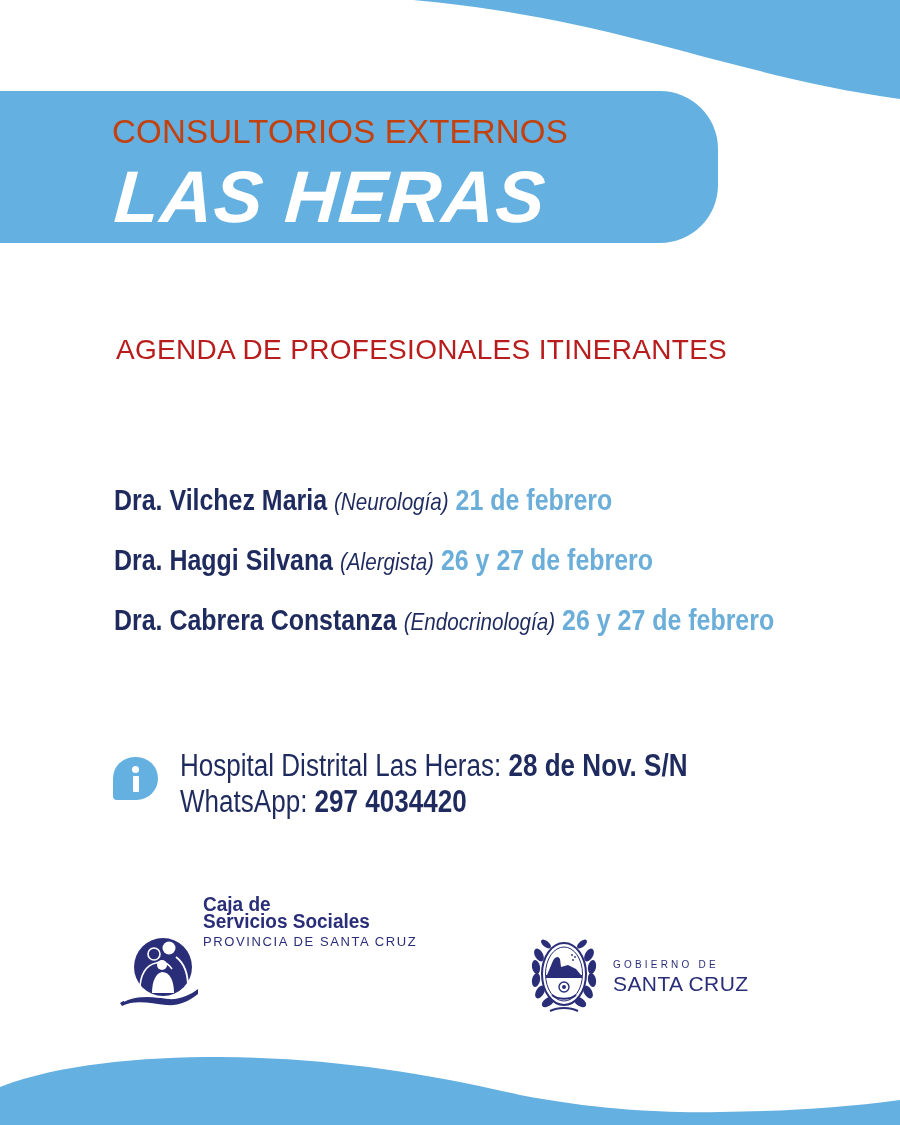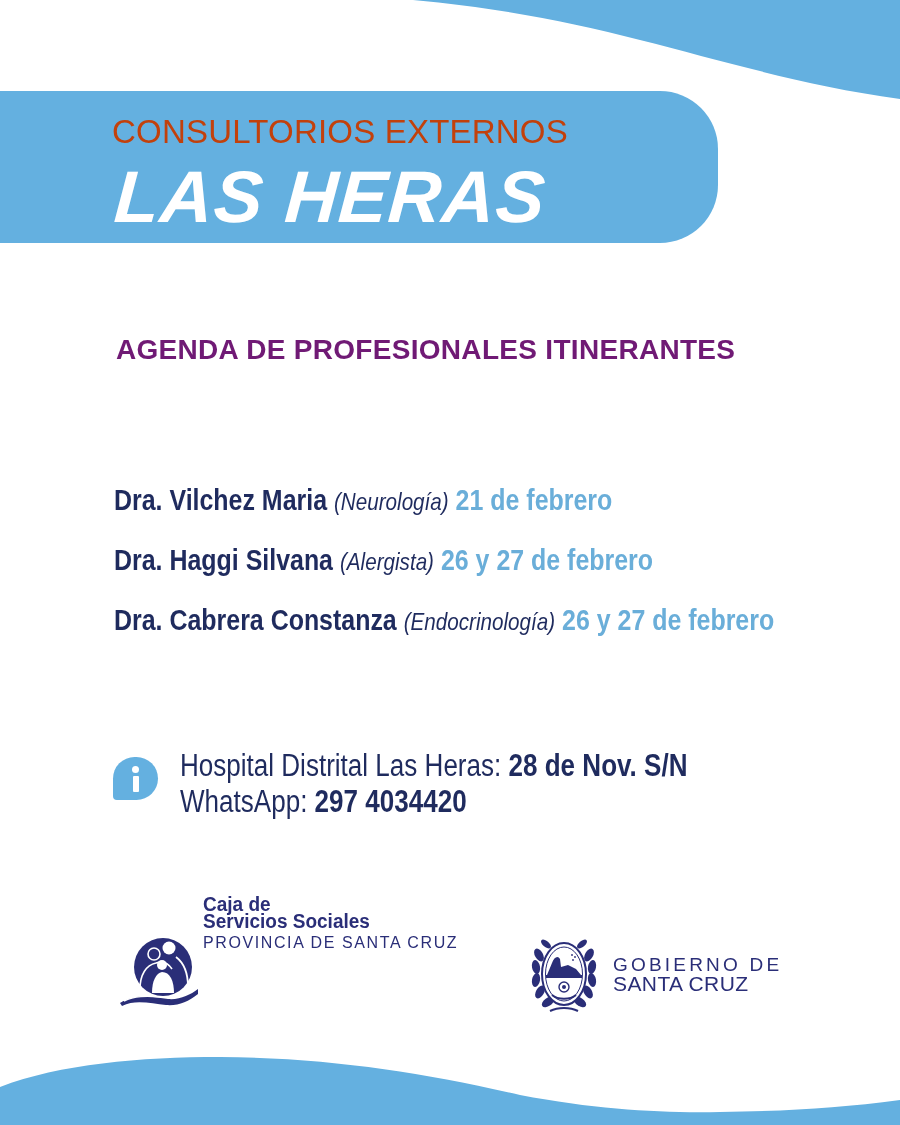--- a/index.html
+++ b/index.html
@@ -28,22 +28,22 @@
     position: absolute; left: 112px; top: 155px;
     font-family: "Liberation Sans", sans-serif;
     font-size: 73px; font-weight: bold; font-style: italic;
     color: #ffffff; white-space: nowrap; letter-spacing: 1px;
     transform: skewX(-4deg); transform-origin: left bottom;
   }
 
   .agenda {
     position: absolute; left: 116px; top: 331px;
     font-family: "Liberation Sans", sans-serif;
-    font-weight: bold; font-size: 28px; line-height: 38px;
-    color: #701a75; white-space: nowrap;
+    font-weight: normal; font-size: 28px; line-height: 38px;
+    color: #b91c1c; white-space: nowrap;
   }
   .agenda div { letter-spacing: 0.3px; }
 
   .doctors { position: absolute; left: 114px; top: 480px; }
   .doc-row {
     height: 60px; white-space: nowrap;
     transform: scaleX(0.86); transform-origin: left center;
     font-size: 29px; line-height: 40px;
   }
   .doc-name { font-weight: bold; color: #1f2b5e; }
@@ -69,25 +69,25 @@
     font-size: 31px; line-height: 36px; color: #1f2b5e; white-space: nowrap;
   }
   .contact b { font-weight: bold; }
 
   .caja-logo { position: absolute; left: 118px; top: 937px; width: 84px; height: 72px; }
   .caja-text { position: absolute; left: 203px; top: 896px; color: #2a2e78; white-space: nowrap; }
   .caja-l1, .caja-l2 {
     font-weight: bold; font-size: 20px; line-height: 17px;
     transform: scaleX(0.95); transform-origin: left top;
   }
-  .caja-l3 { font-size: 16px; letter-spacing: 1.6px; margin-top: 4px; color: #2a2e78; }
+  .caja-l3 { font-size: 13px; letter-spacing: 1.6px; margin-top: 4px; color: #2a2e78; }
 
   .gob-logo { position: absolute; left: 530px; top: 933px; width: 68px; height: 86px; }
   .gob-text { position: absolute; left: 613px; top: 956px; white-space: nowrap; color: #2a2e78; }
-  .gob-l1 { font-size: 19px; letter-spacing: 3.2px; line-height: 17px; font-weight: normal; }
+  .gob-l1 { font-size: 10px; letter-spacing: 3.2px; line-height: 17px; font-weight: normal; }
   .gob-l2 { font-size: 21px; font-weight: normal; letter-spacing: 0.4px; line-height: 22px; }
 </style>
 </head>
 <body>
 
 <svg id="wave-top" class="wave" viewBox="0 0 900 110" preserveAspectRatio="none">
   <path d="M413,0 C500,8 570,22 640,40 C720,60 800,85 900,99 L900,0 Z" fill="#64b0e0"></path>
 </svg>
 
 <div class="banner"></div>

